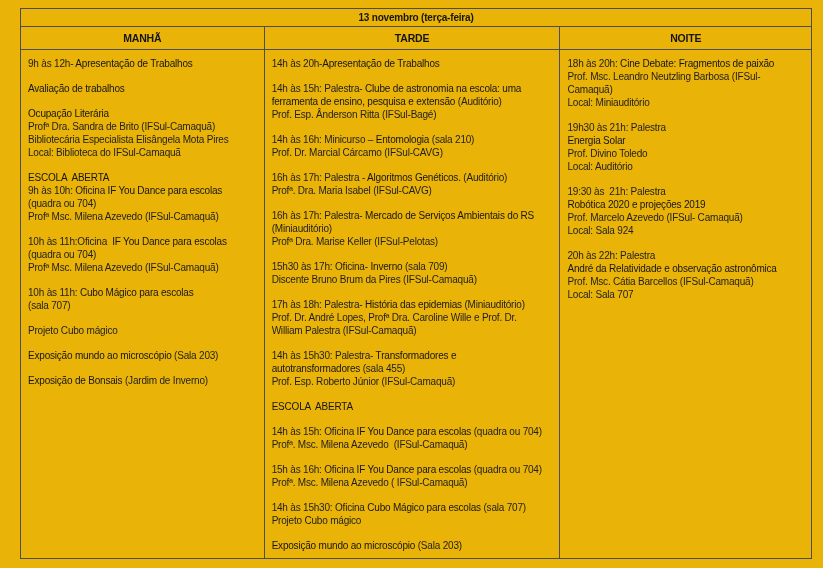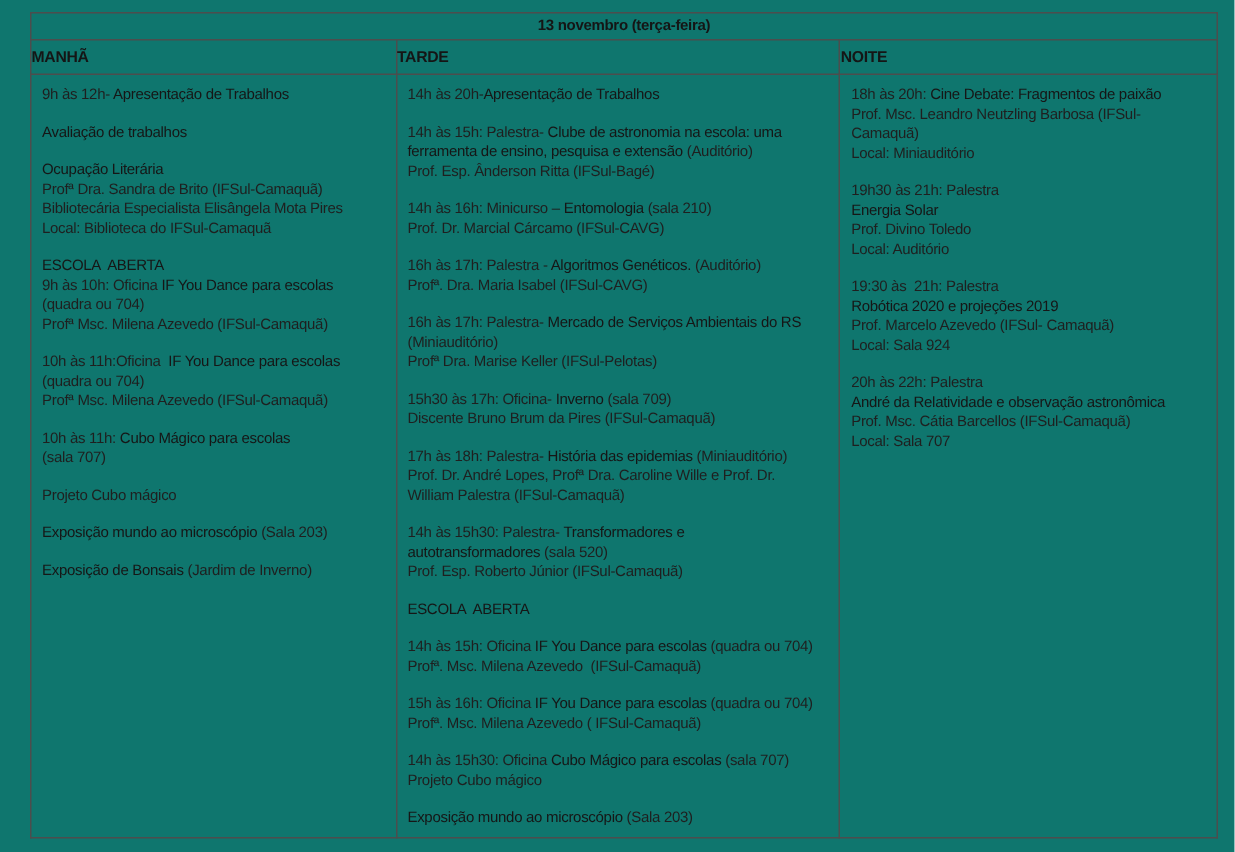--- a/index.html
+++ b/index.html
@@ -1,20 +1,20 @@
 <!DOCTYPE html>
 <html><head>
 <meta charset="utf-8">
 <style>
   html, body { margin: 0; padding: 0; background: #ffffff; }
   .page {
     position: relative;
     width: 823px;
     height: 568px;
-    background: #0f766e;
+    background: #eab308;
     font-family: "Liberation Sans", "DejaVu Sans", sans-serif;
     color: #1f1f1f;
     overflow: hidden;
   }
   table.schedule {
     position: absolute;
     left: 20px;
     top: 8px;
     width: 792px;
     height: 548px;
@@ -29,21 +29,21 @@
   th.title-cell {
     height: 15px;
     text-align: center;
     font-size: 10.5px;
     font-weight: bold;
     color: #151515;
     padding: 1px 0;
   }
   tr.headers th {
     height: 18px;
-    text-align: left;
+    text-align: center;
     font-size: 10.5px;
     font-weight: bold;
     color: #151515;
     padding: 2px 0;
   }
   td.cell {
     vertical-align: top;
     padding: 7px 4px 6px 7px;
     line-height: 13px;
   }
@@ -138,21 +138,21 @@
               <div class="line"><span>15h30 às 17h: Oficina- </span><span class="b">Inverno</span><span> (sala 709)</span></div>
               <div class="line"><span>Discente Bruno Brum da Pires (IFSul-Camaquã)</span></div>
             </div>
             <div class="block">
               <div class="line"><span>17h às 18h: Palestra- </span><span class="b">História das epidemias</span><span> (Miniauditório)</span></div>
               <div class="line"><span>Prof. Dr. André Lopes, Profª Dra. Caroline Wille e Prof. Dr.</span></div>
               <div class="line"><span>William Palestra (IFSul-Camaquã)</span></div>
             </div>
             <div class="block">
               <div class="line"><span>14h às 15h30: Palestra- </span><span class="b">Transformadores e</span></div>
-              <div class="line"><span class="b">autotransformadores</span><span> (sala 520)</span></div>
+              <div class="line"><span class="b">autotransformadores</span><span> (sala 455)</span></div>
               <div class="line"><span>Prof. Esp. Roberto Júnior (IFSul-Camaquã)</span></div>
             </div>
             <div class="block">
               <div class="line"><span class="b">ESCOLA  ABERTA</span></div>
             </div>
             <div class="block">
               <div class="line"><span>14h às 15h: Oficina </span><span class="b">IF You Dance para escolas</span><span> (quadra ou 704)</span></div>
               <div class="line"><span>Profª. Msc. Milena Azevedo  (IFSul-Camaquã)</span></div>
             </div>
             <div class="block">

